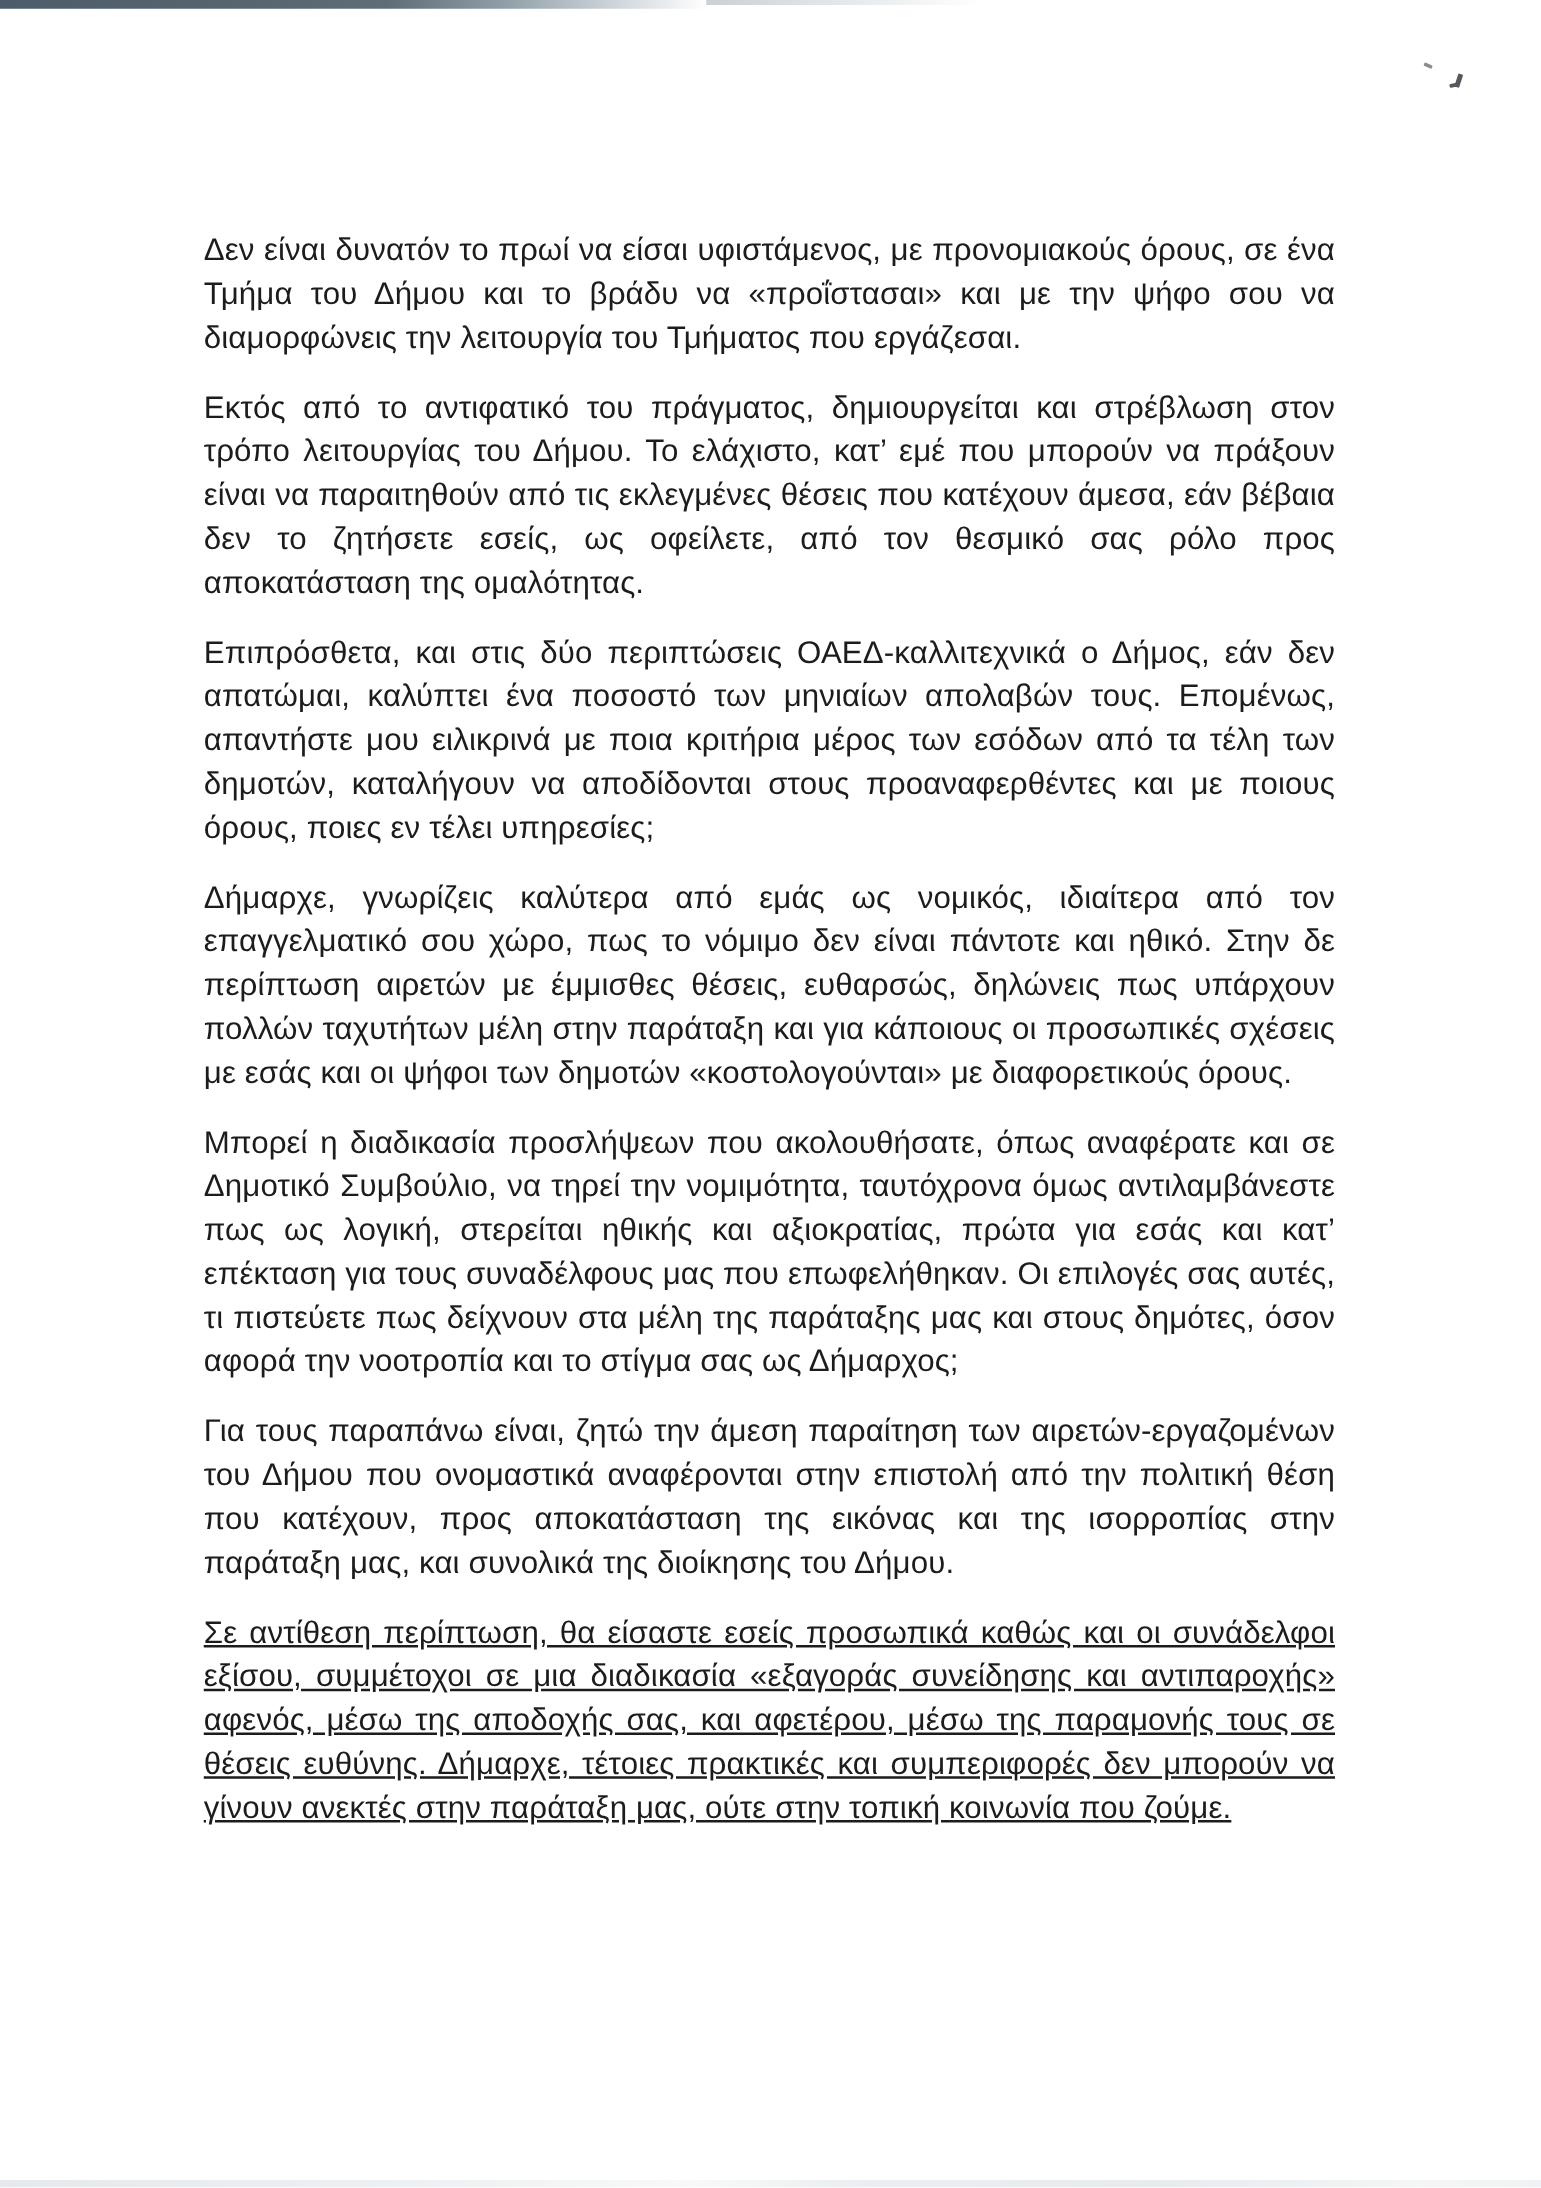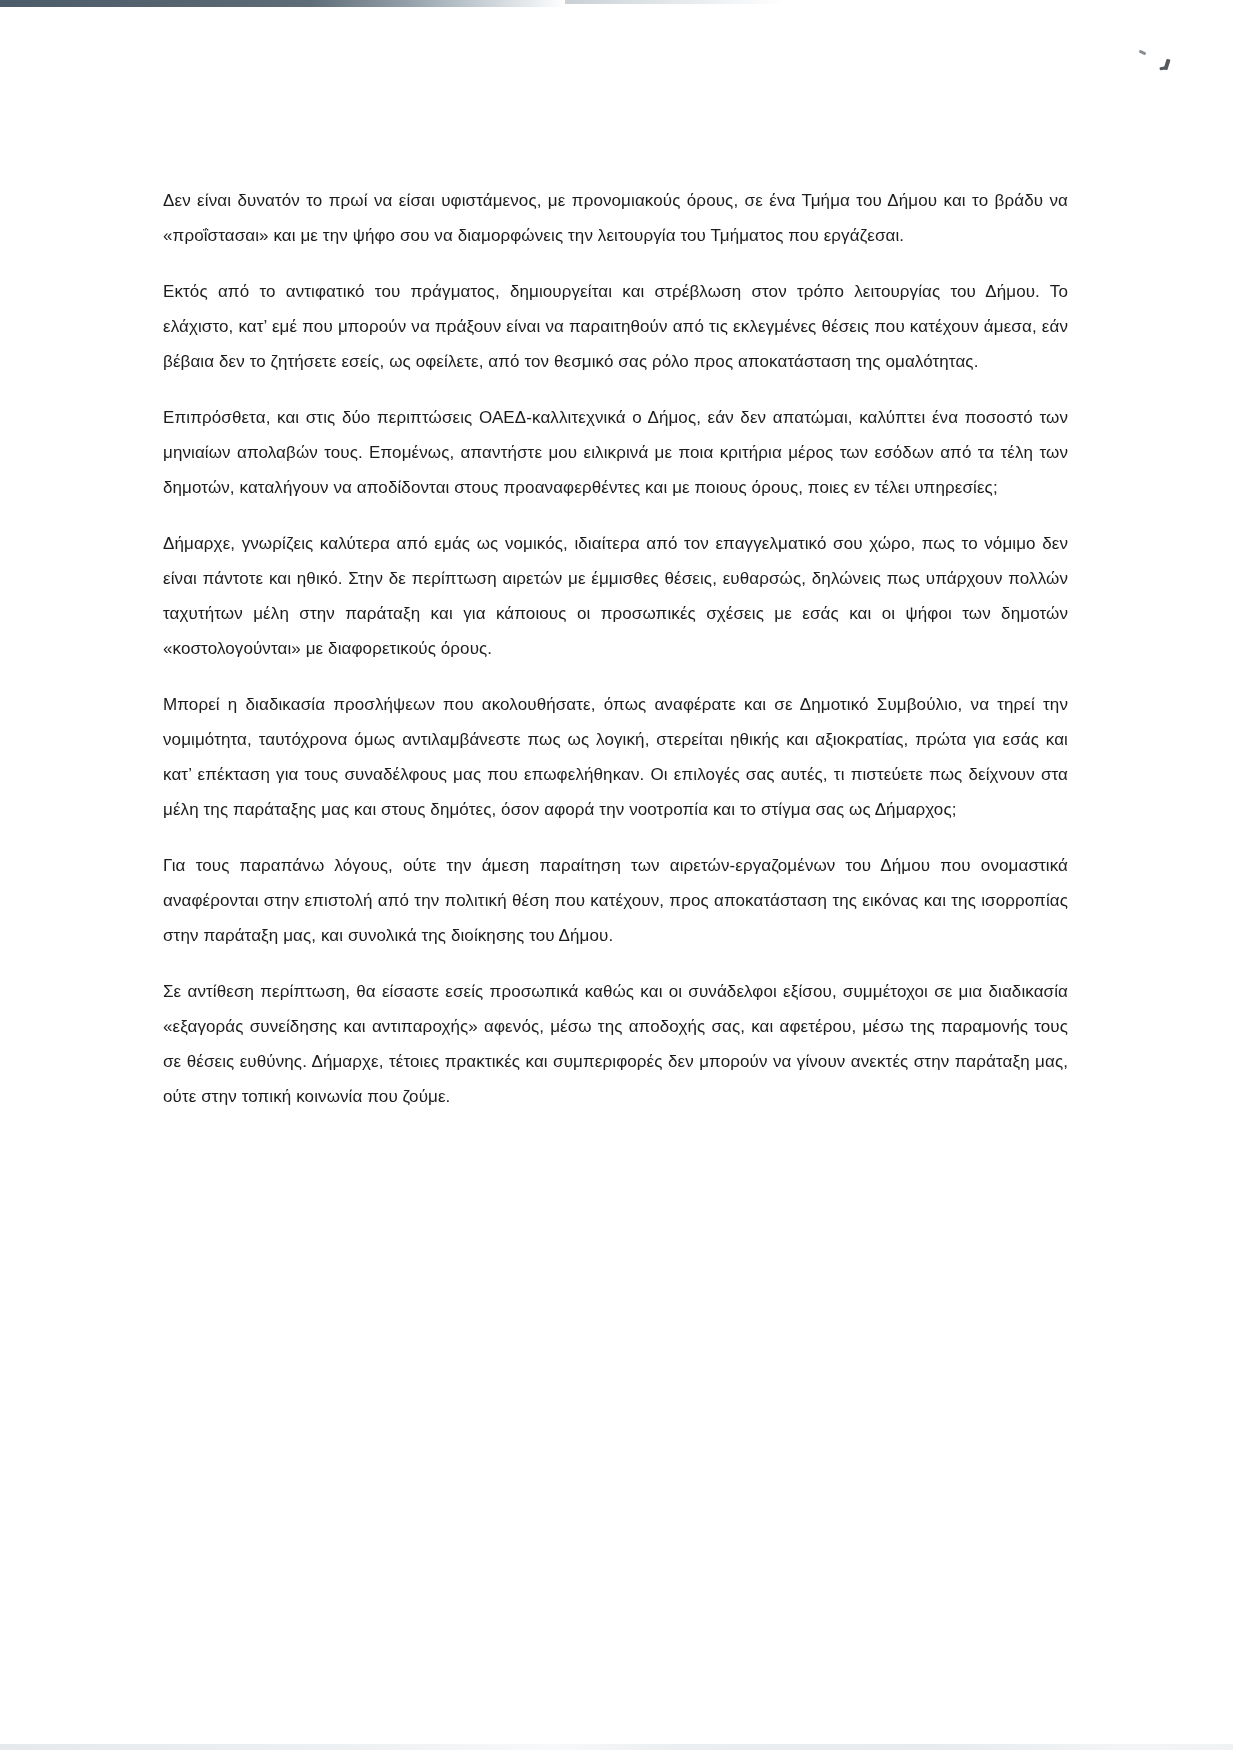--- a/index.html
+++ b/index.html
@@ -82,48 +82,49 @@
     background: #55595e;
     border-radius: 1px;
     transform: rotate(-30deg);
   }
   .text-block {
     position: absolute;
     left: 163px;
     top: 183px;
     width: 905px;
     color: #1c1c1e;
-    font-size: 17px;
+    font-size: 25px;
     line-height: 35px;
     text-align: justify;
     letter-spacing: 0.1px;
   }
   .text-block p {
     margin: 0 0 21px 0;
   }
   .text-block p:last-child {
     margin-bottom: 0;
+    text-decoration: underline;
   }
 </style>
 </head>
 <body>
 
 <div class="page">
 
   <div class="scan-strip-top"></div>
   <div class="scan-strip-top-faint"></div>
 
   <div class="scan-mark scan-mark-1"></div>
   <div class="scan-mark scan-mark-2"></div>
 
   <div class="text-block">
     <p>Δεν είναι δυνατόν το πρωί να είσαι υφιστάμενος, με προνομιακούς όρους, σε ένα Τμήμα του Δήμου και το βράδυ να «προΐστασαι» και με την ψήφο σου να διαμορφώνεις την λειτουργία του Τμήματος που εργάζεσαι.</p>
     <p>Εκτός από το αντιφατικό του πράγματος, δημιουργείται και στρέβλωση στον τρόπο λειτουργίας του Δήμου. Το ελάχιστο, κατ’ εμέ που μπορούν να πράξουν είναι να παραιτηθούν από τις εκλεγμένες θέσεις που κατέχουν άμεσα, εάν βέβαια δεν το ζητήσετε εσείς, ως οφείλετε, από τον θεσμικό σας ρόλο προς αποκατάσταση της ομαλότητας.</p>
     <p>Επιπρόσθετα, και στις δύο περιπτώσεις ΟΑΕΔ-καλλιτεχνικά ο Δήμος, εάν δεν απατώμαι, καλύπτει ένα ποσοστό  των μηνιαίων απολαβών τους. Επομένως, απαντήστε μου ειλικρινά με ποια κριτήρια  μέρος των εσόδων από τα τέλη των δημοτών,  καταλήγουν να αποδίδονται στους προαναφερθέντες και με ποιους όρους, ποιες εν τέλει υπηρεσίες;</p>
     <p>Δήμαρχε, γνωρίζεις καλύτερα από εμάς ως νομικός, ιδιαίτερα  από τον επαγγελματικό σου χώρο, πως το νόμιμο δεν είναι πάντοτε και ηθικό. Στην δε περίπτωση αιρετών με έμμισθες θέσεις, ευθαρσώς, δηλώνεις πως υπάρχουν πολλών ταχυτήτων μέλη στην παράταξη και για κάποιους οι προσωπικές σχέσεις με εσάς και οι ψήφοι των δημοτών «κοστολογούνται» με διαφορετικούς όρους.</p>
     <p>Μπορεί η διαδικασία προσλήψεων που ακολουθήσατε, όπως αναφέρατε και σε Δημοτικό Συμβούλιο, να τηρεί την νομιμότητα, ταυτόχρονα όμως αντιλαμβάνεστε πως ως λογική, στερείται ηθικής και αξιοκρατίας, πρώτα για εσάς και κατ’ επέκταση  για τους συναδέλφους μας που επωφελήθηκαν. Οι επιλογές σας αυτές, τι πιστεύετε πως δείχνουν στα μέλη της παράταξης μας και στους δημότες, όσον αφορά την νοοτροπία και το στίγμα σας ως Δήμαρχος;</p>
-    <p>Για τους παραπάνω λόγους, ούτε την άμεση παραίτηση των αιρετών-εργαζομένων του Δήμου που ονομαστικά αναφέρονται στην επιστολή από την πολιτική θέση που κατέχουν, προς αποκατάσταση της εικόνας και της ισορροπίας στην παράταξη μας, και συνολικά της διοίκησης του Δήμου.</p>
+    <p>Για τους παραπάνω είναι, ζητώ την άμεση παραίτηση των αιρετών-εργαζομένων του Δήμου που ονομαστικά αναφέρονται στην επιστολή από την πολιτική θέση που κατέχουν, προς αποκατάσταση της εικόνας και της ισορροπίας στην παράταξη μας, και συνολικά της διοίκησης του Δήμου.</p>
     <p>Σε αντίθεση περίπτωση, θα είσαστε εσείς προσωπικά καθώς και οι συνάδελφοι εξίσου, συμμέτοχοι σε μια διαδικασία «εξαγοράς συνείδησης και αντιπαροχής» αφενός, μέσω της αποδοχής σας, και αφετέρου, μέσω της παραμονής τους σε θέσεις ευθύνης. Δήμαρχε, τέτοιες πρακτικές και συμπεριφορές δεν μπορούν να γίνουν ανεκτές στην παράταξη μας, ούτε στην τοπική κοινωνία που ζούμε.</p>
   </div>
 
   <div class="scan-strip-bottom"></div>
 
 </div>
 
 </body></html>

